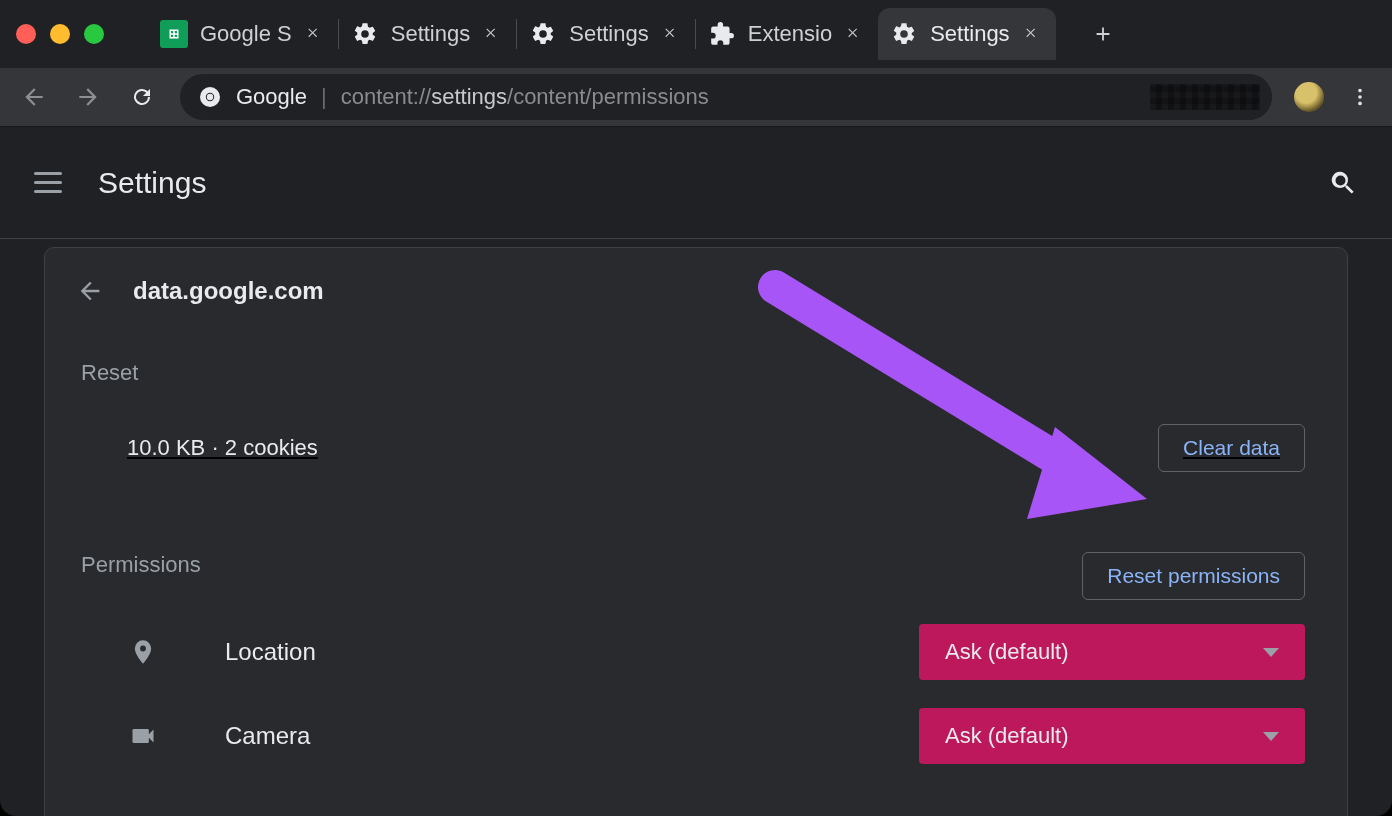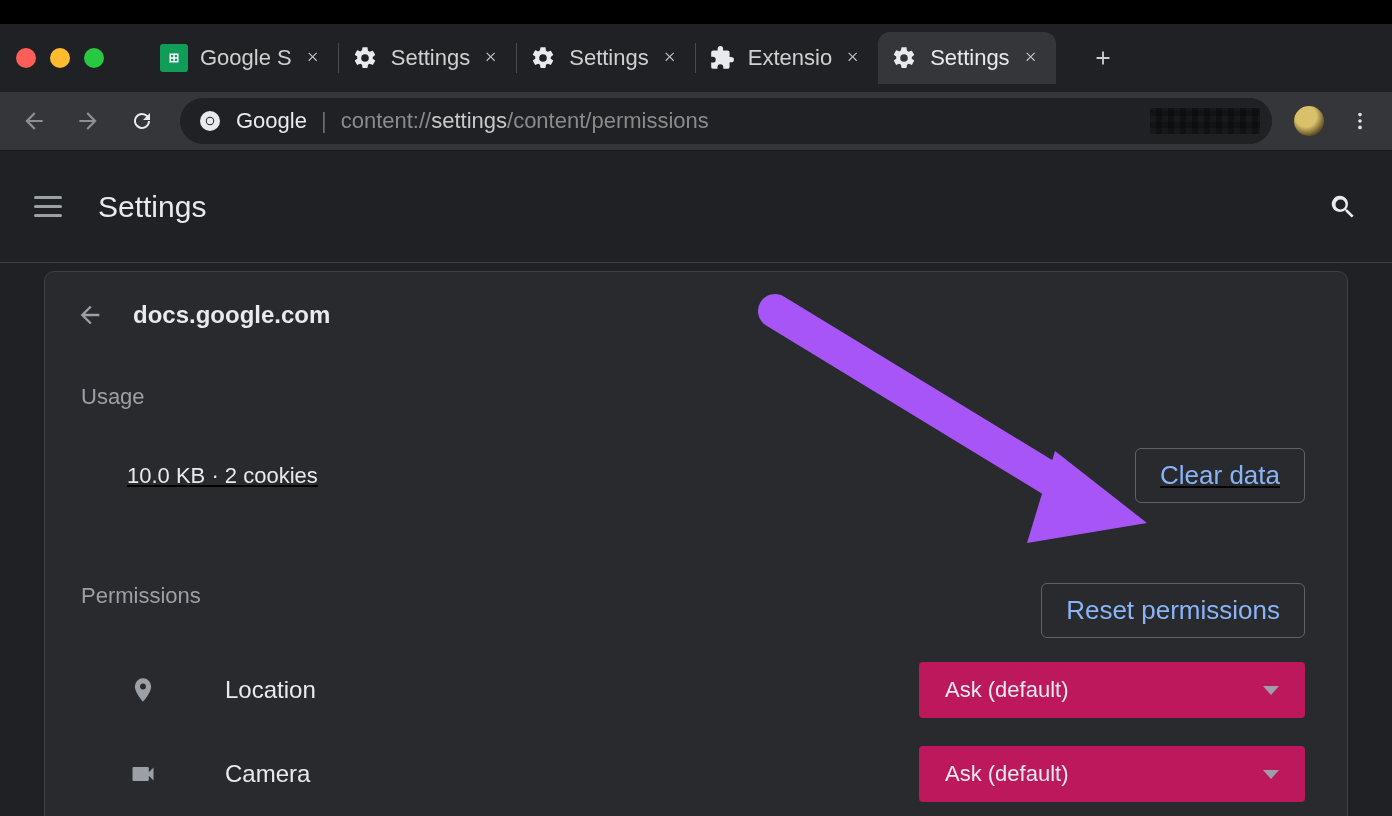--- a/index.html
+++ b/index.html
@@ -1,19 +1,19 @@
 <!DOCTYPE html>
 <html><head>
 <meta charset="utf-8">
 <style>
   * { box-sizing: border-box; margin: 0; padding: 0; }
   html, body { width: 1392px; height: 816px; overflow: hidden; font-family: "Helvetica Neue", Arial, sans-serif; background: #000; }
 
   
-  .titlebar { height: 68px; background: #202124; display: flex; align-items: center; padding: 0 0 0 16px; margin-top: 24px; }
+  .titlebar { height: 68px; background: #202124; display: flex; align-items: center; padding: 0 0 0 16px; }
   .traffic-lights { display: flex; gap: 14px; align-items: center; margin-right: 44px; }
   .tl { width: 20px; height: 20px; border-radius: 50%; }
   .tl.red { background: #ff5f57; }
   .tl.yellow { background: #febc2e; }
   .tl.green { background: #28c840; }
 
   .tabs { display: flex; align-items: center; height: 100%; flex: 1; }
   .tab {
     display: flex; align-items: center; height: 52px; padding: 0 14px 0 12px;
     color: #cfd0d1; font-size: 22px; font-weight: 400; gap: 12px;
@@ -62,21 +62,21 @@
   .card { background:#292a2d; border:1px solid #3c4043; border-radius:10px; margin-top:8px; min-height:800px; padding: 12px 0 0 0; }
 
   .row-site { display:flex; align-items:center; padding: 14px 36px 24px 28px; gap:26px; }
   .back-btn { color:#9aa0a6; width:34px; height:34px; display:flex; align-items:center; justify-content:center; cursor:pointer;}
   .site-name { color:#e8eaed; font-size:24px; font-weight:600; }
 
   .section-title { color:#9aa0a6; font-size:22px; font-weight:500; padding: 28px 36px 10px; }
 
   .usage-row { display:flex; align-items:center; padding: 28px 42px 40px 82px; text-decoration: underline; }
   .usage-text { color:#e8eaed; font-size:22px; }
-  .btn-outline { margin-left:auto; border:1px solid #5f6368; background:transparent; color:#8ab4f8; font-size:26px; font-weight:500; padding: 11px 24px; border-radius:6px; cursor:pointer; }
+  .btn-outline { margin-left:auto; border:1px solid #5f6368; background:transparent; color:#8ab4f8; font-size:21px; font-weight:500; padding: 11px 24px; border-radius:6px; cursor:pointer; }
   .permissions-header { display:flex; padding: 40px 42px 10px 36px; }
 
   .perm-row { display:flex; align-items:center; padding: 14px 42px 14px 82px; gap: 34px; }
   .perm-icon { width:32px; height:32px; color:#9aa0a6; display:flex; align-items:center; justify-content:center;}
   .perm-label { color:#e8eaed; font-size:24px;margin-left:32px; }
   .perm-select { margin-left:auto; width:386px; height:56px; background:#be185d; border:none; border-radius:4px; color:#e8eaed; font-size:22px; padding: 0 26px; display:flex; align-items:center; justify-content:space-between; cursor:pointer;}
   .perm-select .caret { border-left:8px solid transparent; border-right:8px solid transparent; border-top:9px solid #9aa0a6; }
 
   
   .arrow-annot { position:absolute; left:755px; top:140px; pointer-events:none; }
@@ -279,24 +279,24 @@
 
   <div class="card-wrap">
     <div class="card">
 
       <div class="row-site">
         <div class="back-btn">
           <svg width="28" height="28" fill="currentColor">
               <use href="#i-back"></use>
             </svg>
         </div>
-        <div class="site-name">docs.google.com</div>
-      </div>
-
-      <div class="section-title">Usage</div>
+        <div class="site-name">data.google.com</div>
+      </div>
+
+      <div class="section-title">Reset</div>
 
       <div class="usage-row">
         <div class="usage-text">10.0 KB · 2 cookies</div>
         <button class="btn-outline">Clear data</button>
       </div>
 
       <div class="permissions-header">
         <div class="section-title" style="padding:0">Permissions</div>
         <button class="btn-outline" style="margin-left:auto">Reset permissions</button>
       </div>

